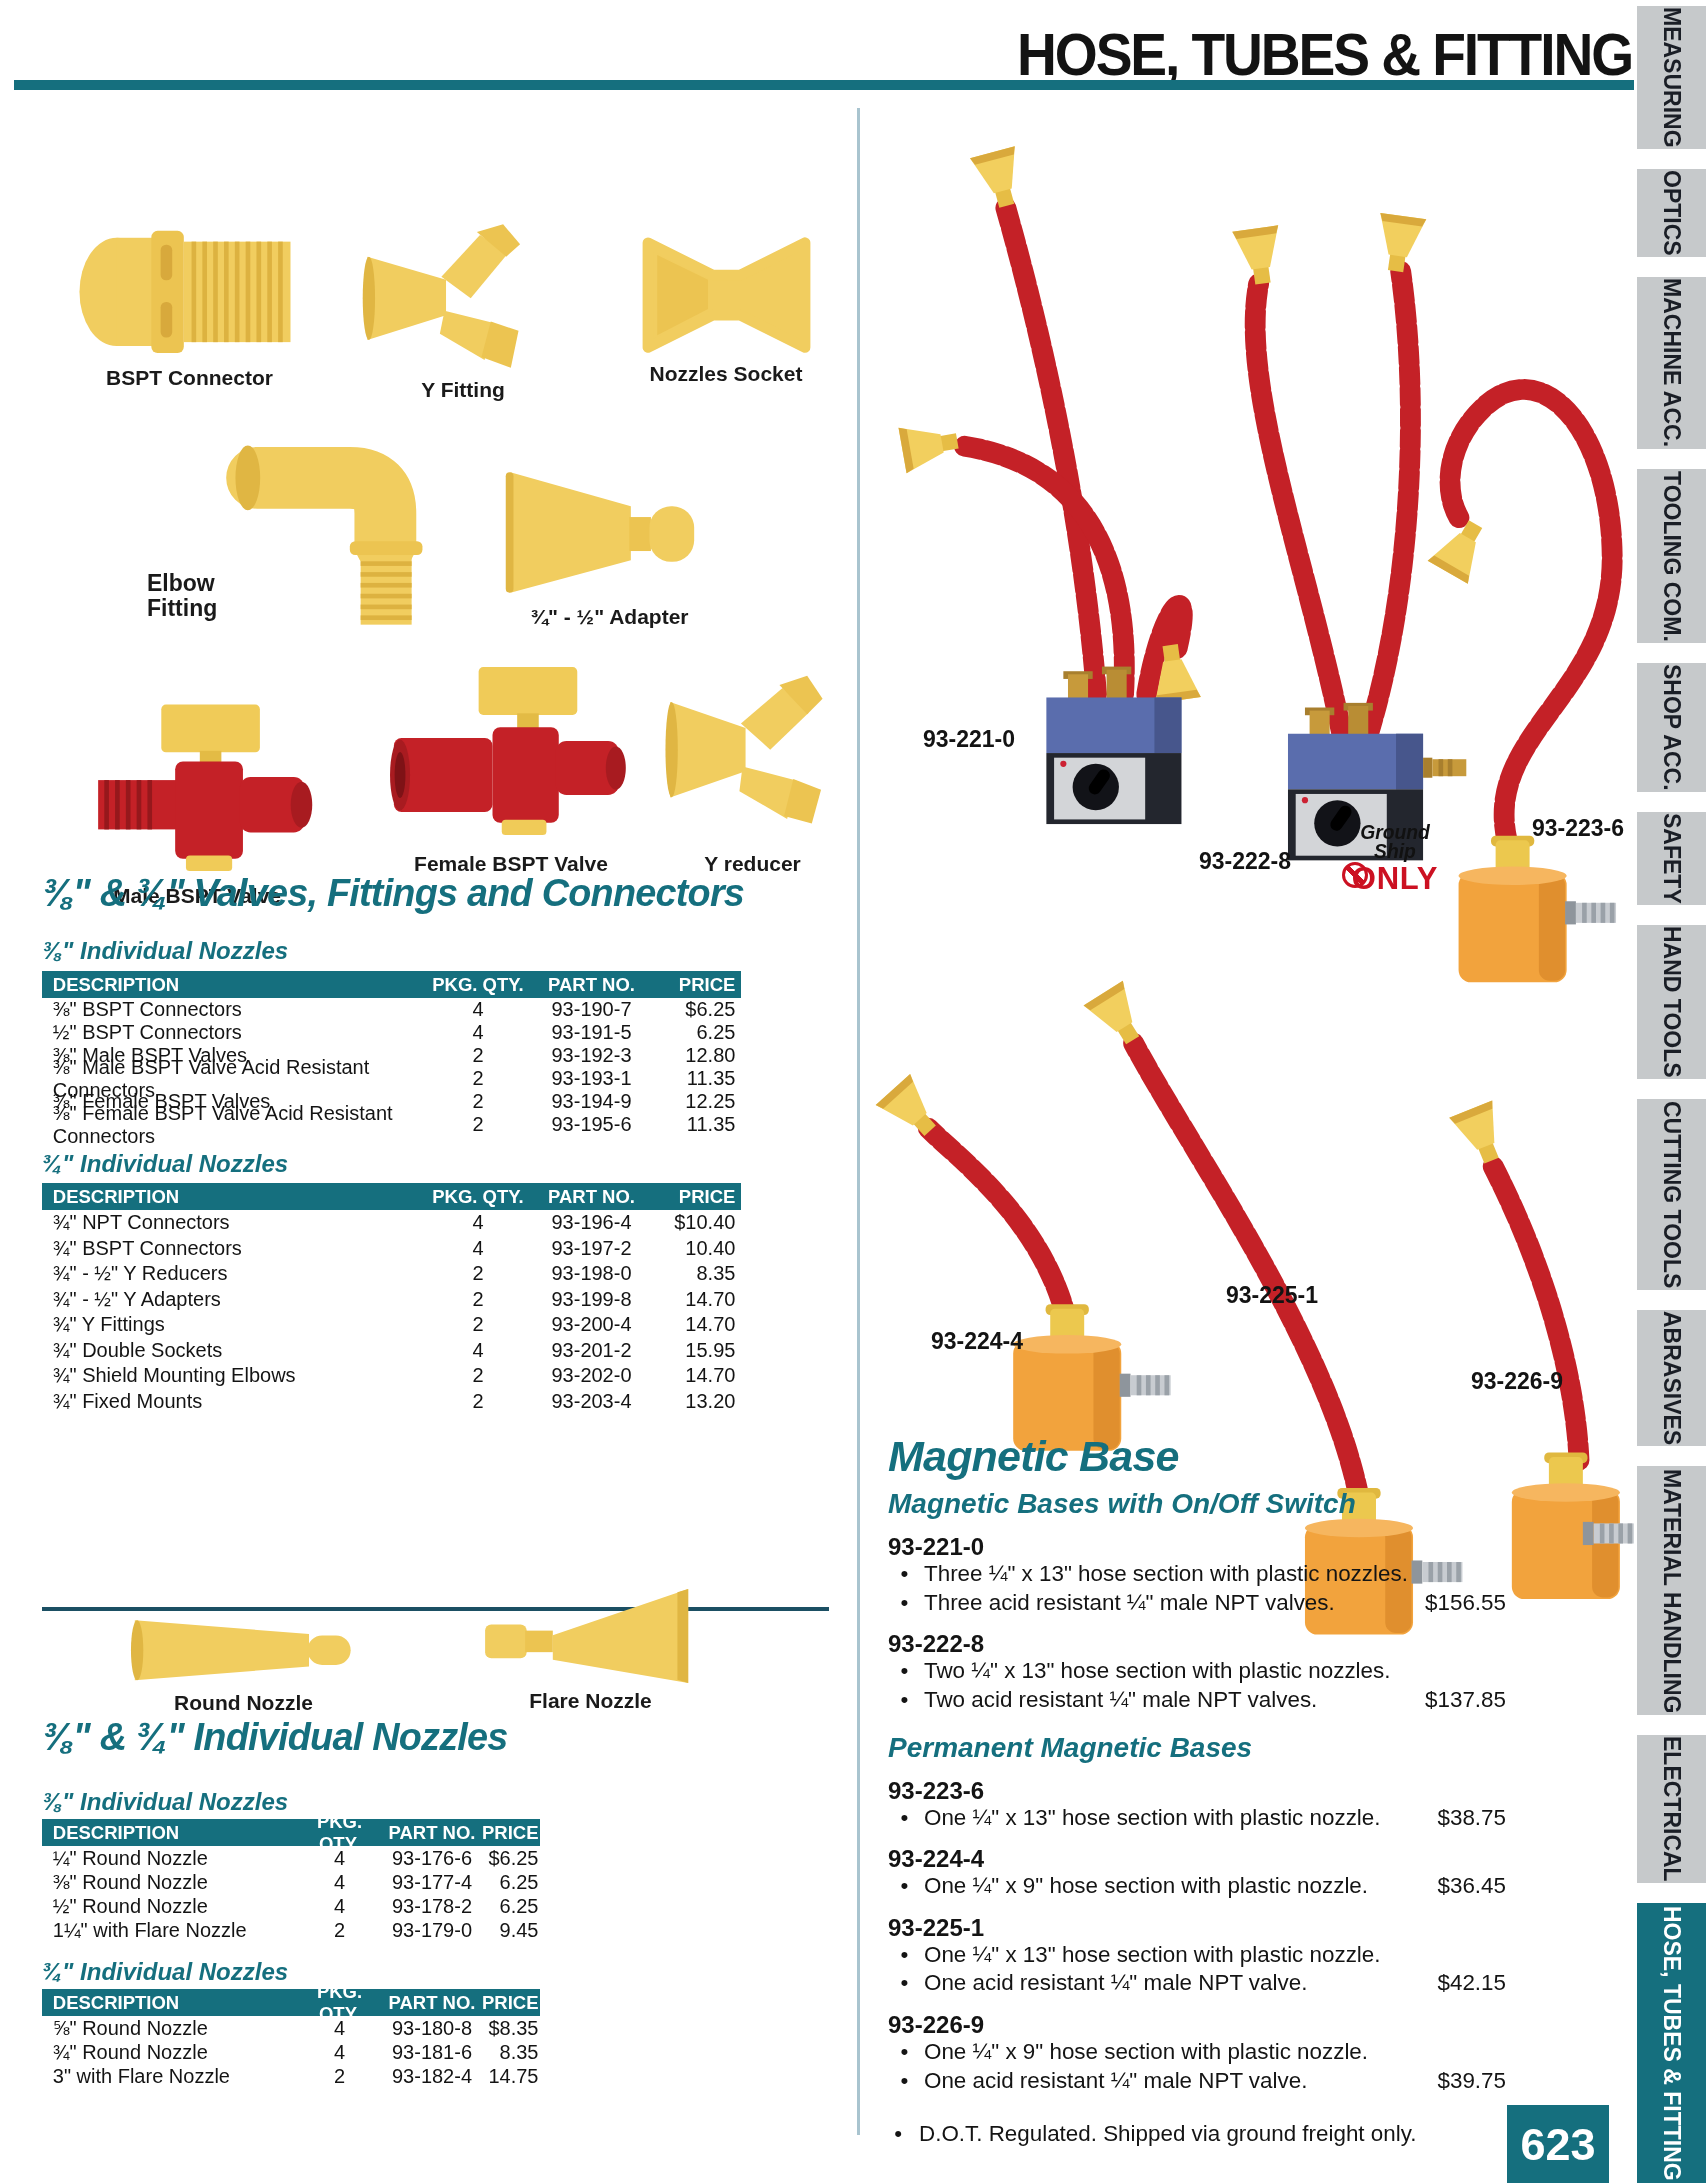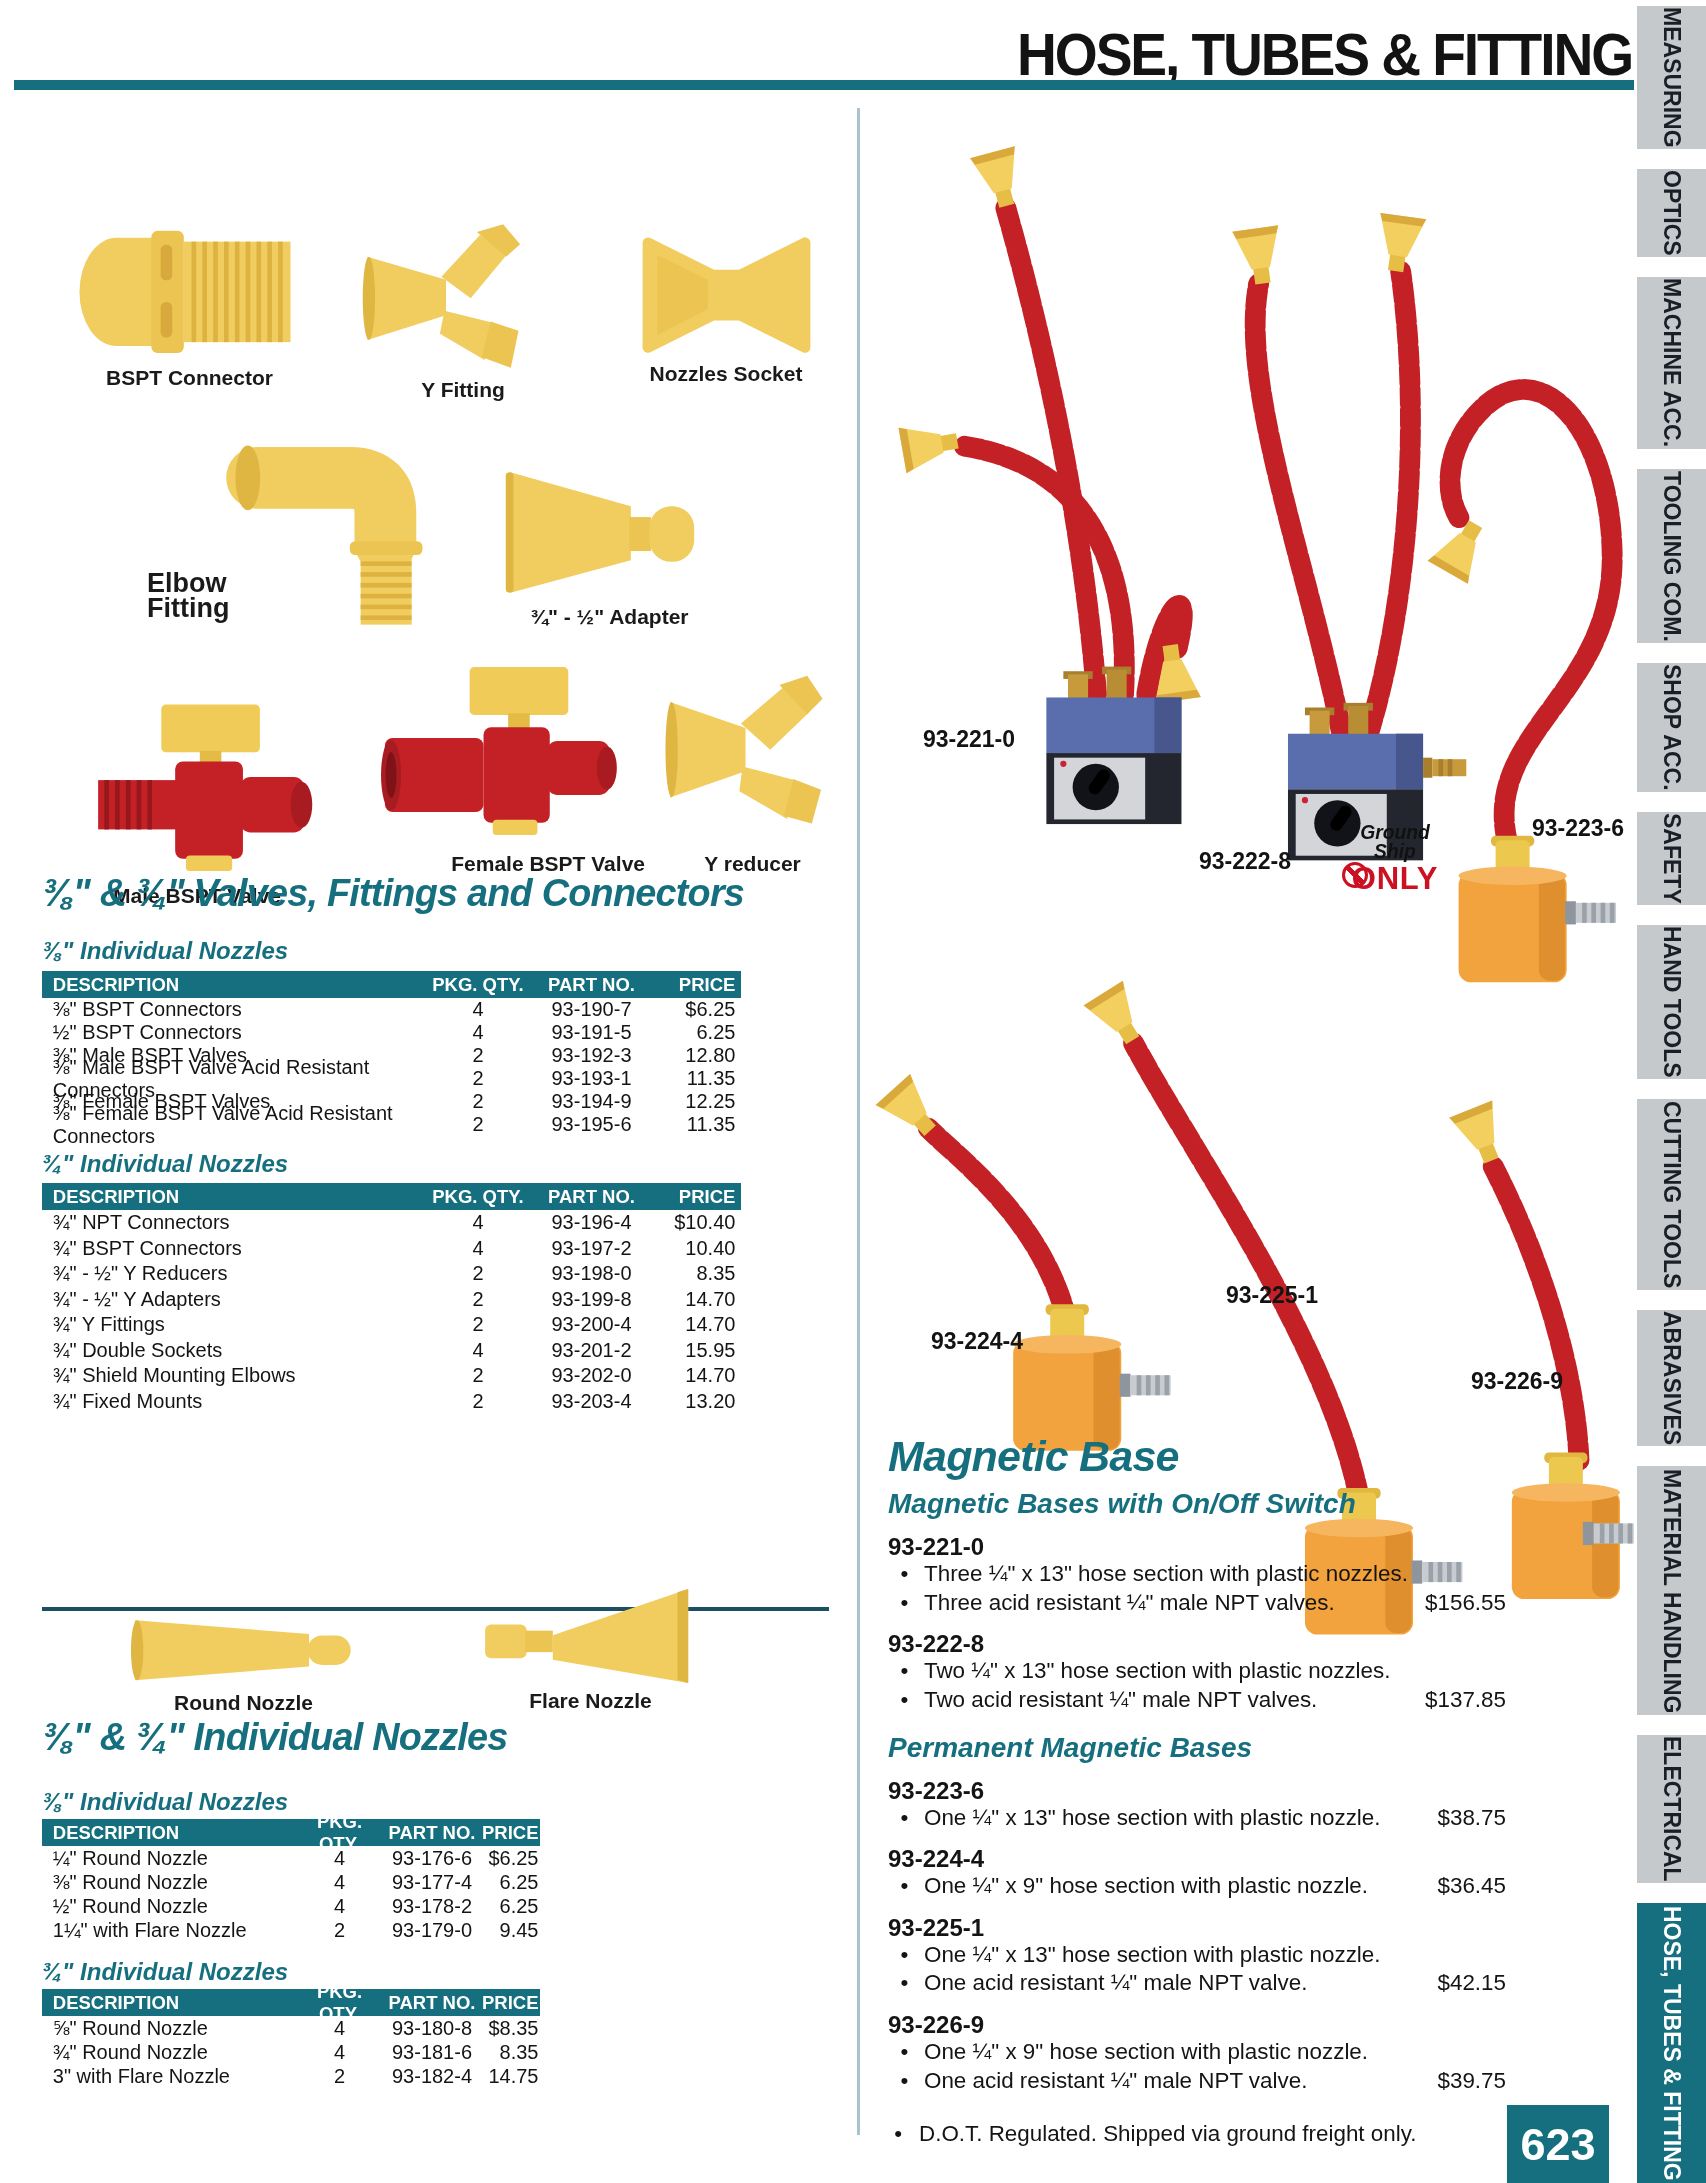--- a/index.html
+++ b/index.html
@@ -17,21 +17,21 @@
                 writing-mode:vertical-rl;font-weight:bold;font-size:23px;color:#1a1e26;
                 letter-spacing:0;min-height:46px;}
   #sidebar .tab.active{background:#156f7e;color:#fff;}
   
   #vdivider{position:absolute;left:857px;top:108px;width:3.1px;height:2027px;background:#a9c4cf;}
   
   .fig{position:absolute;text-align:center;}
   .fig .cap{font-weight:bold;font-size:21px;color:#1a1a1a;margin-top:3.1px;}
   .fig svg{display:block;margin:0 auto;}
   .cap-left{position:absolute;left:0px;top:135px;width:116px;text-align:left;
-            font-weight:bold;font-size:27px;color:#1a1a1a;line-height:25px;}
+            font-weight:bold;font-size:23px;color:#1a1a1a;line-height:25px;}
   
   .h-big{position:absolute;left:42px;color:#156f7e;font-weight:bold;font-style:italic;
          font-size:39px;letter-spacing:-0.8px;white-space:nowrap;transform:scaleX(.97);transform-origin:0 50%;}
   .h-sub{position:absolute;left:42px;color:#156f7e;font-weight:bold;font-style:italic;
          font-size:24px;white-space:nowrap;}
   
   .tbl{position:absolute;left:42px;}
   .tbl .thead{display:flex;background:#156f7e;color:#fff;font-weight:bold;font-size:18.5px;
               height:27px;align-items:center;}
   .tbl .trow{display:flex;align-items:center;font-size:20px;color:#141414;}
@@ -211,21 +211,21 @@
         <rect x="100" y="104" width="6" height="64"></rect>
       </g>
       <rect x="136" y="80" width="88" height="126" rx="10" fill="#c42127"></rect>
       <rect x="220" y="100" width="84" height="72" rx="14" fill="#c42127"></rect>
       <ellipse cx="300" cy="136" rx="14" ry="30" fill="#a81b20"></ellipse>
       <rect x="150" y="202" width="60" height="20" rx="5" fill="#f0cb58"></rect>
     </svg>
     <div class="cap">Male BSPT Valve</div>
   </div>
 
-  <div class="fig" style="left:359px;top:664px;width:286px;text-align:right;">
+  <div class="fig" style="left:368px;top:664px;width:286px;">
     <svg width="262" height="185" viewBox="0 0 340 240">
       <rect x="128" y="4" width="128" height="62" rx="6" fill="#f0cb58"></rect>
       <rect x="178" y="64" width="28" height="20" fill="#e3bb45"></rect>
       <rect x="18" y="96" width="128" height="96" rx="10" fill="#c42127"></rect>
       <ellipse cx="26" cy="144" rx="13" ry="46" fill="#a81b20"></ellipse>
       <ellipse cx="26" cy="144" rx="7" ry="30" fill="#7e1216"></ellipse>
       <rect x="146" y="82" width="86" height="124" rx="10" fill="#c42127"></rect>
       <rect x="228" y="100" width="82" height="70" rx="14" fill="#c42127"></rect>
       <ellipse cx="306" cy="135" rx="13" ry="28" fill="#a81b20"></ellipse>
       <rect x="158" y="202" width="58" height="20" rx="5" fill="#f0cb58"></rect>

